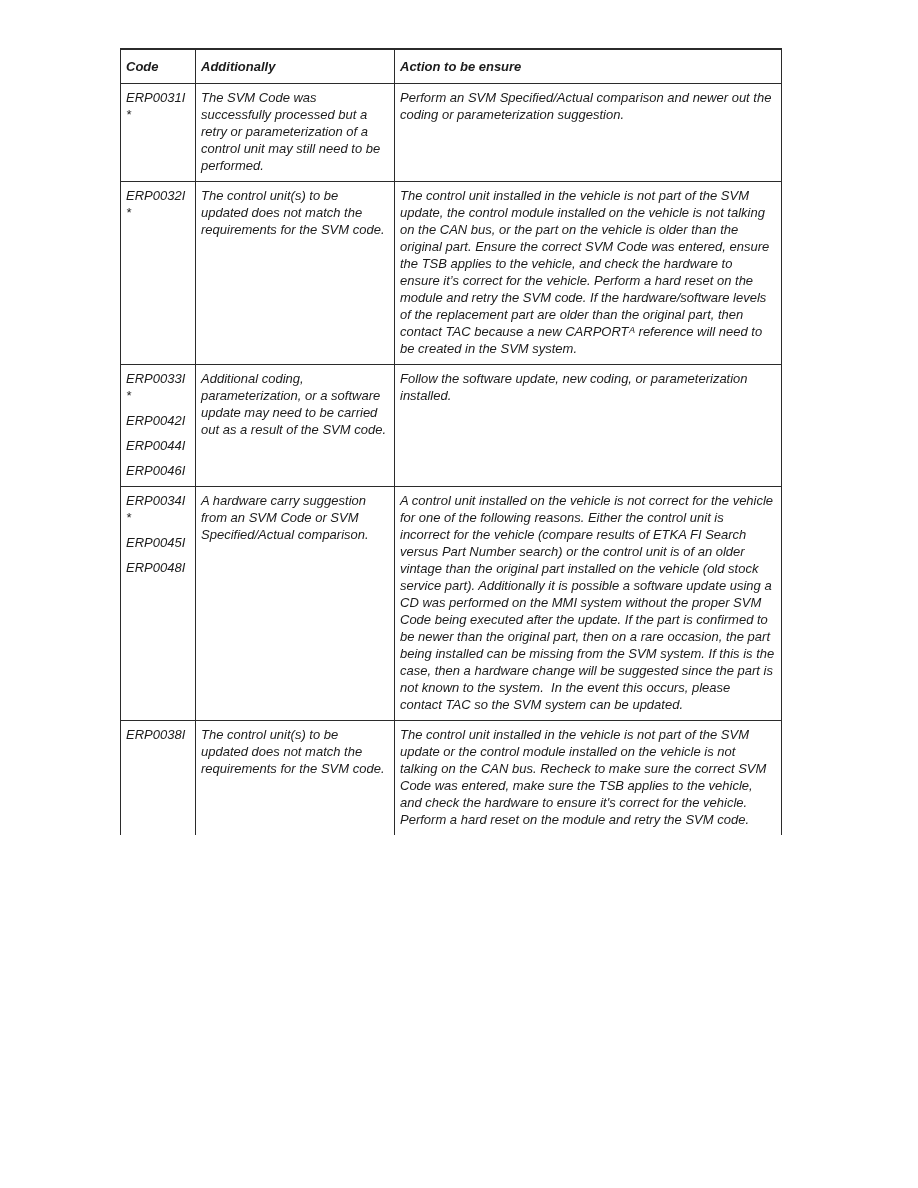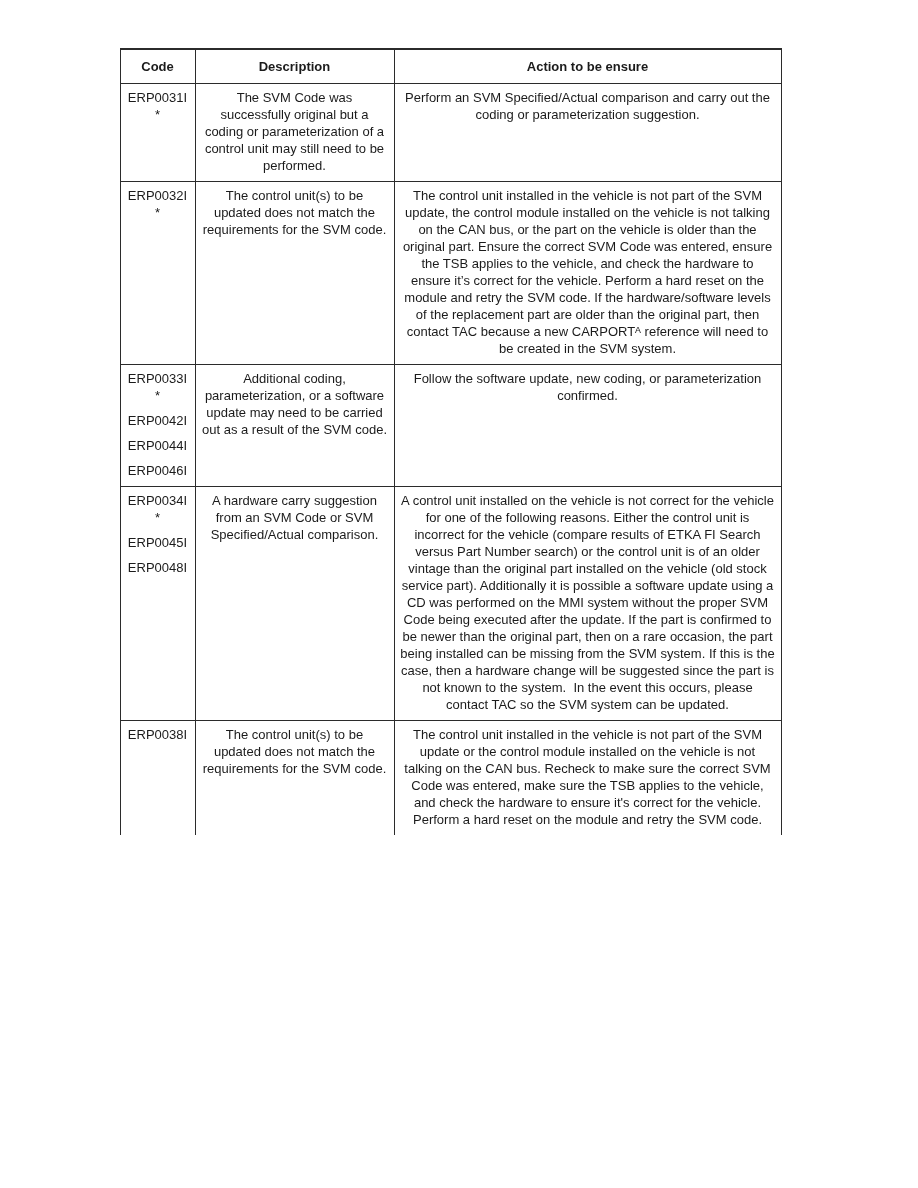--- a/index.html
+++ b/index.html
@@ -21,26 +21,27 @@
     left: 120px;
     top: 48px;
     width: 661px;
     border-collapse: collapse;
     table-layout: fixed;
   }
   .codes-table th,
   .codes-table td {
     border: 1.5px solid #2b2b2b;
     vertical-align: top;
-    text-align: center;
+    text-align: left;
     font-size: 13px;
     line-height: 17px;
     padding: 5px 6px 7px 5px;
     color: #1b1b1b;
     word-wrap: break-word;
+    font-style: italic;
   }
   .codes-table thead th {
     font-weight: bold;
     padding-top: 8px;
     padding-bottom: 8px;
     border-top-width: 2px;
   }
   
   .codes-table tr.row-cut td {
     border-bottom: none;
@@ -61,35 +62,35 @@
 <div class="page">
   <table class="codes-table">
     <colgroup>
       <col style="width:75px">
       <col style="width:199px">
       <col style="width:387px">
     </colgroup>
     <thead>
       <tr>
         <th>Code</th>
-        <th>Description</th>
+        <th>Additionally</th>
         <th>Action to be ensure</th>
       </tr>
     </thead>
     <tbody>
       <tr>
         <td>
           <div class="code-line">ERP0031I
 *</div>
         </td>
         <td>
-          <div class="cell-text">The SVM Code was successfully original but a coding or parameterization of a control unit may still need to be performed.</div>
+          <div class="cell-text">The SVM Code was successfully processed but a retry or parameterization of a control unit may still need to be performed.</div>
         </td>
         <td>
-          <div class="cell-text">Perform an SVM Specified/Actual comparison and carry out the coding or parameterization suggestion.</div>
+          <div class="cell-text">Perform an SVM Specified/Actual comparison and newer out the coding or parameterization suggestion.</div>
         </td>
       </tr>
       <tr>
         <td>
           <div class="code-line">ERP0032I
 *</div>
         </td>
         <td>
           <div class="cell-text">The control unit(s) to be updated does not match the requirements for the SVM code.</div>
         </td>
@@ -102,21 +103,21 @@
           <div class="code-line">ERP0033I
 *</div>
           <div class="code-line">ERP0042I</div>
           <div class="code-line">ERP0044I</div>
           <div class="code-line">ERP0046I</div>
         </td>
         <td>
           <div class="cell-text">Additional coding, parameterization, or a software update may need to be carried out as a result of the SVM code.</div>
         </td>
         <td>
-          <div class="cell-text">Follow the software update, new coding, or parameterization confirmed.</div>
+          <div class="cell-text">Follow the software update, new coding, or parameterization installed.</div>
         </td>
       </tr>
       <tr>
         <td>
           <div class="code-line">ERP0034I
 *</div>
           <div class="code-line">ERP0045I</div>
           <div class="code-line">ERP0048I</div>
         </td>
         <td>

